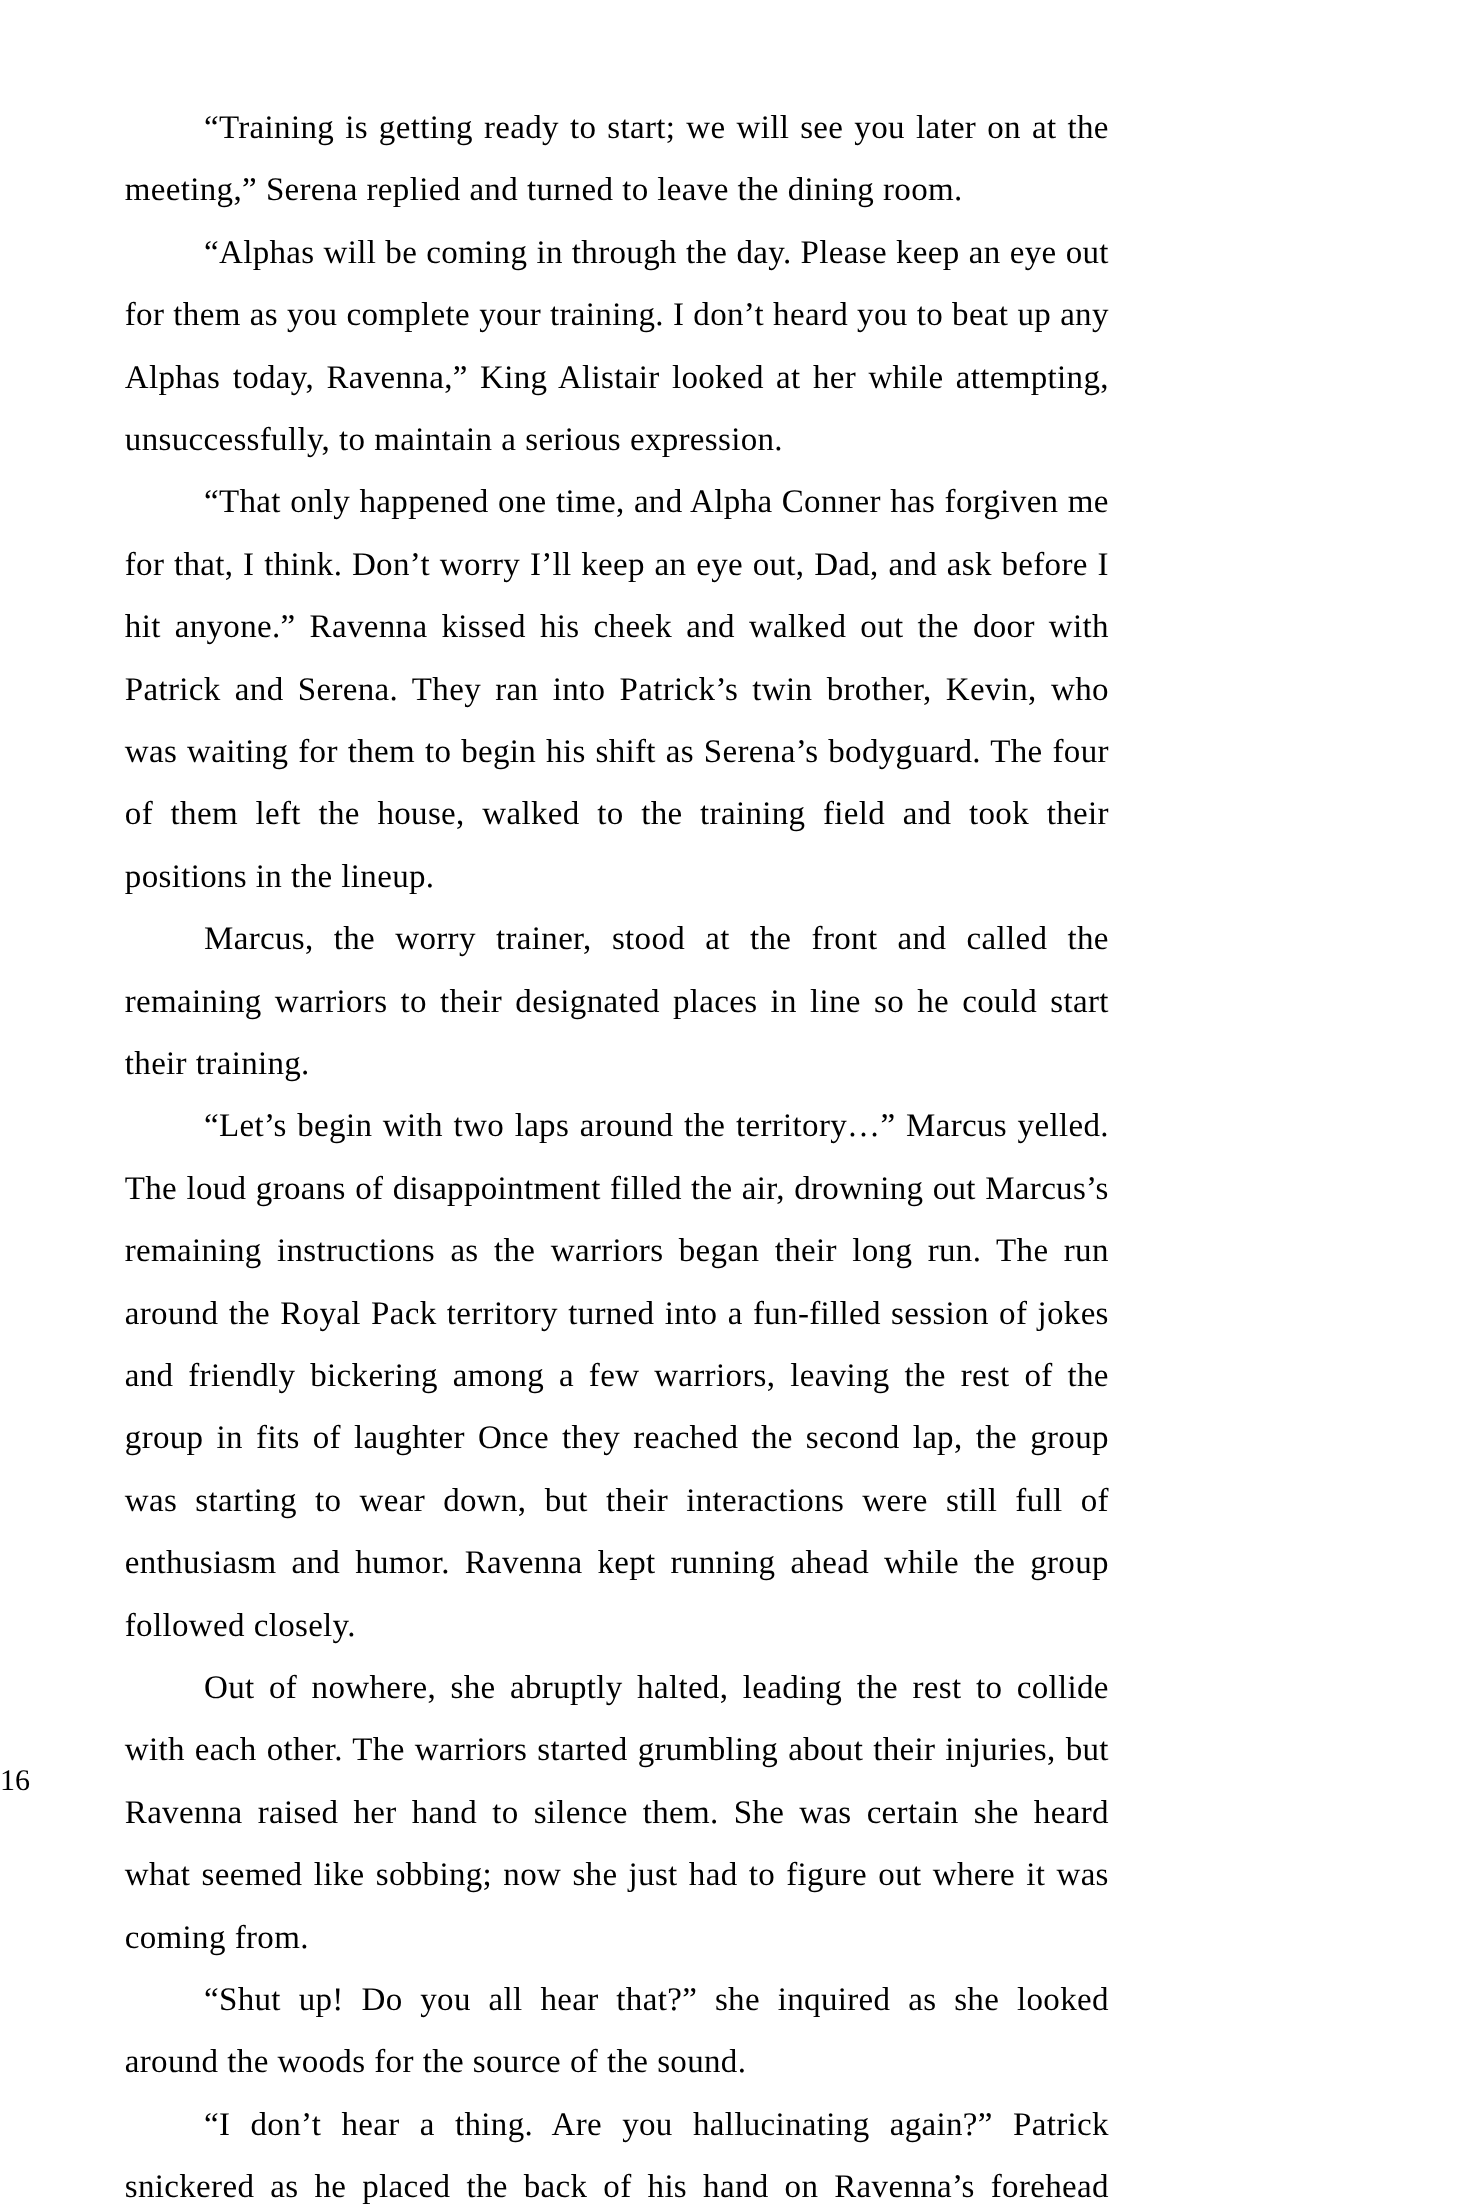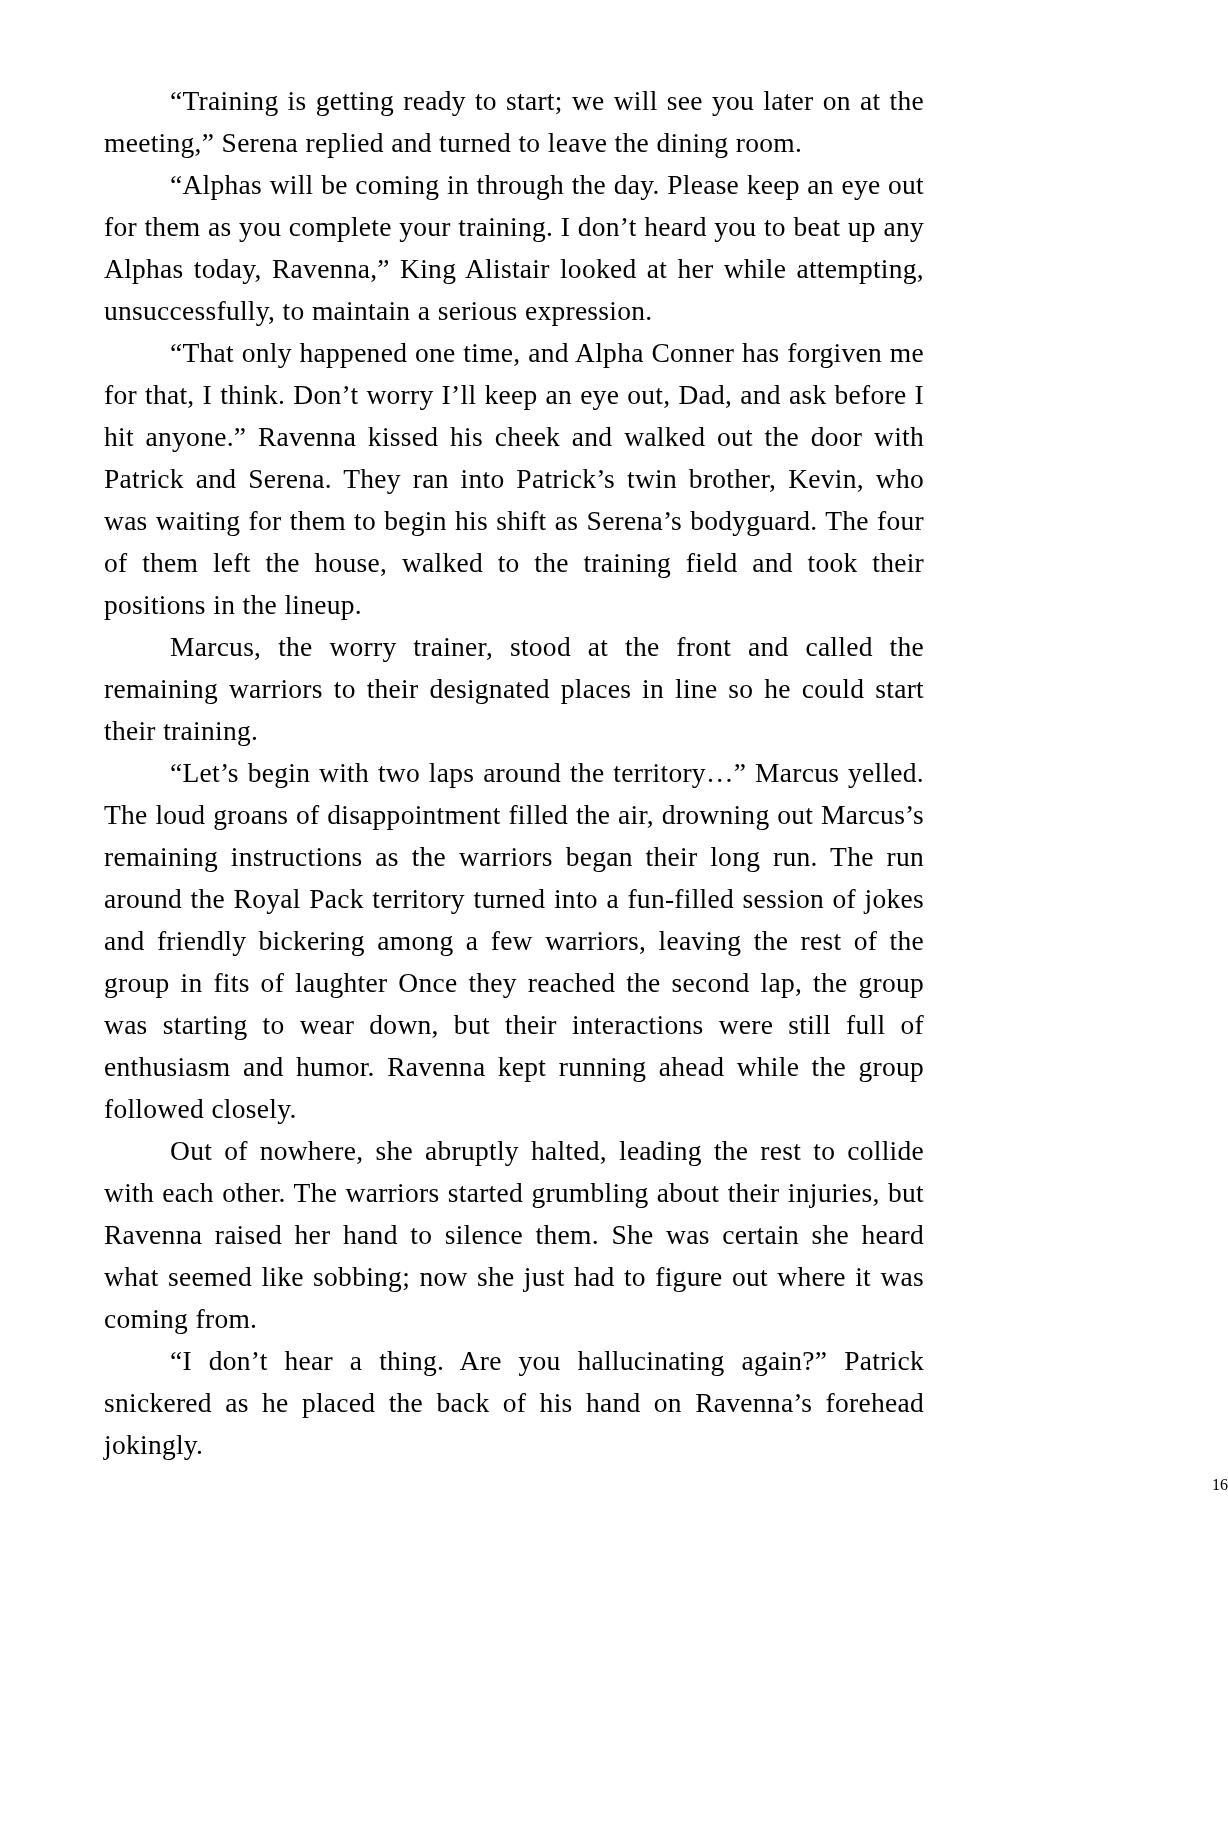--- a/index.html
+++ b/index.html
@@ -29,49 +29,50 @@
     top: 80px;
     width: 820px;
   }
   p.para {
     margin: 0;
     padding: 0;
     text-align: justify;
     text-justify: inter-word;
     text-indent: 2.4em;
     font-size: 27.5px;
-    line-height: 42px;
+    line-height: 52px;
     letter-spacing: 0.01em;
     word-spacing: 0.01em;
     -webkit-font-smoothing: antialiased;
   }
   p.para:last-of-type {
     text-align: justify;
   }
   .page-number {
     position: absolute;
     left: 0;
     top: 1470px;
     width: 1228px;
-    text-align: right;
-    font-size: 16px;
+    text-align: left;
+    font-size: 25px;
     line-height: 30px;
     font-family: "Liberation Serif", "DejaVu Serif", serif;
   }
 </style>
 </head>
 <body>
 
 <div class="page">
 
   <div class="text-block">
     <p class="para">“Training is getting ready to start; we will see you later on at the meeting,” Serena replied and turned to leave the dining room.</p>
     <p class="para">“Alphas will be coming in through the day. Please keep an eye out for them as you complete your training. I don’t heard you to beat up any Alphas today, Ravenna,” King Alistair looked at her while attempting, unsuccessfully, to maintain a serious expression.</p>
     <p class="para">“That only happened one time, and Alpha Conner has forgiven me for that, I think. Don’t worry I’ll keep an eye out, Dad, and ask before I hit anyone.” Ravenna kissed his cheek and walked out the door with Patrick and Serena. They ran into Patrick’s twin brother, Kevin, who was waiting for them to begin his shift as Serena’s bodyguard. The four of them left the house, walked to the training field and took their positions in the lineup.</p>
     <p class="para">Marcus, the worry trainer, stood at the front and called the remaining warriors to their designated places in line so he could start their training.</p>
     <p class="para">“Let’s begin with two laps around the territory…” Marcus yelled. The loud groans of disappointment filled the air, drowning out Marcus’s remaining instructions as the warriors began their long run. The run around the Royal Pack territory turned into a fun-filled session of jokes and friendly bickering among a few warriors, leaving the rest of the group in fits of laughter Once they reached the second lap, the group was starting to wear down, but their interactions were still full of enthusiasm and humor. Ravenna kept running ahead while the group followed closely.</p>
     <p class="para">Out of nowhere, she abruptly halted, leading the rest to collide with each other. The warriors started grumbling about their injuries, but Ravenna raised her hand to silence them. She was certain she heard what seemed like sobbing; now she just had to figure out where it was coming from.</p>
+    <p class="para">“Shut up! Do you all hear that?” she inquired as she looked around the woods for the source of the sound.</p>
     <p class="para">“I don’t hear a thing. Are you hallucinating again?” Patrick snickered as he placed the back of his hand on Ravenna’s forehead jokingly.</p>
   </div>
 
   <div class="page-number">16</div>
 
 </div>
 
 </body></html>

